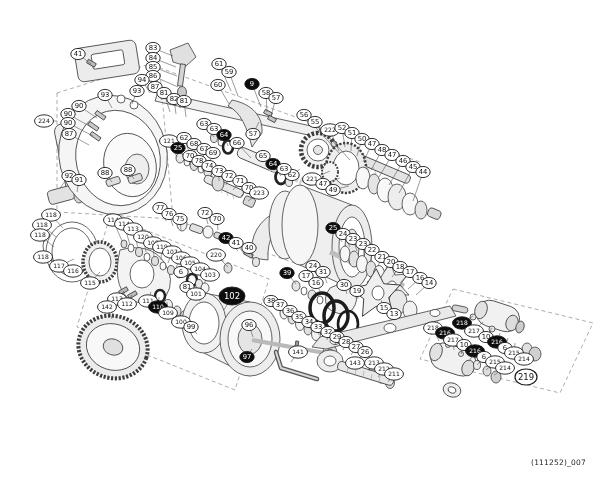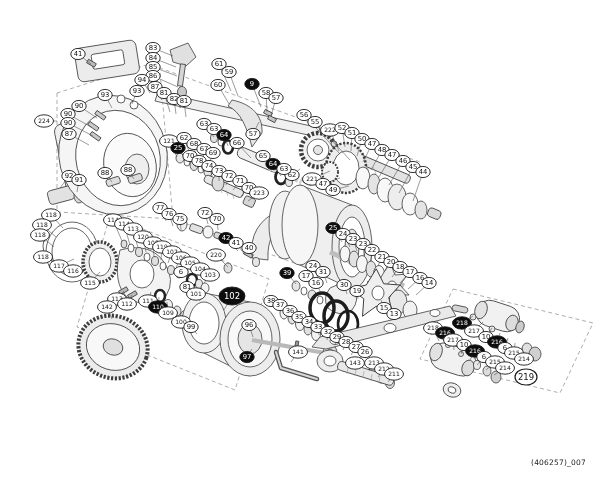--- a/index.html
+++ b/index.html
@@ -1040,15 +1040,15 @@
           <ellipse cx="524" cy="359" rx="9.5" ry="6.2" fill="#ffffff" stroke="#1a1a1a" stroke-width="0.9"></ellipse>
           <text x="524" y="359" text-anchor="middle" dy="2.2" font-size="6" fill="#111111">214</text>
         </g>
         <g>
           <ellipse cx="526" cy="377" rx="11" ry="8" fill="#ffffff" stroke="#1a1a1a" stroke-width="1.2"></ellipse>
           <text x="526" y="377" text-anchor="middle" dy="3" font-size="8.5" fill="#111111">219</text>
         </g>
       </g>
 </svg>
 
-<div id="doc-code">(406257)_007</div>
+<div id="doc-code">(111252)_007</div>
 
 </div>
 
 </body></html>

